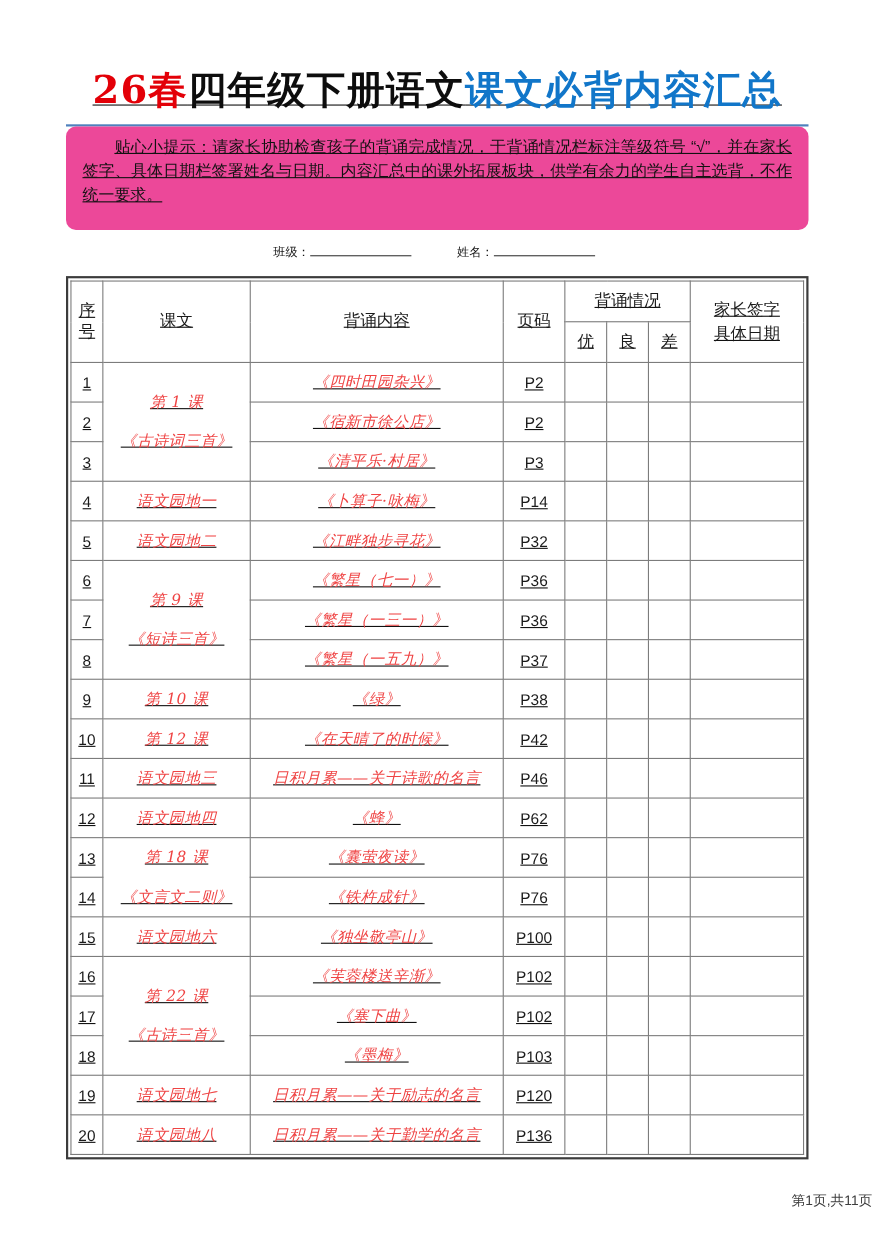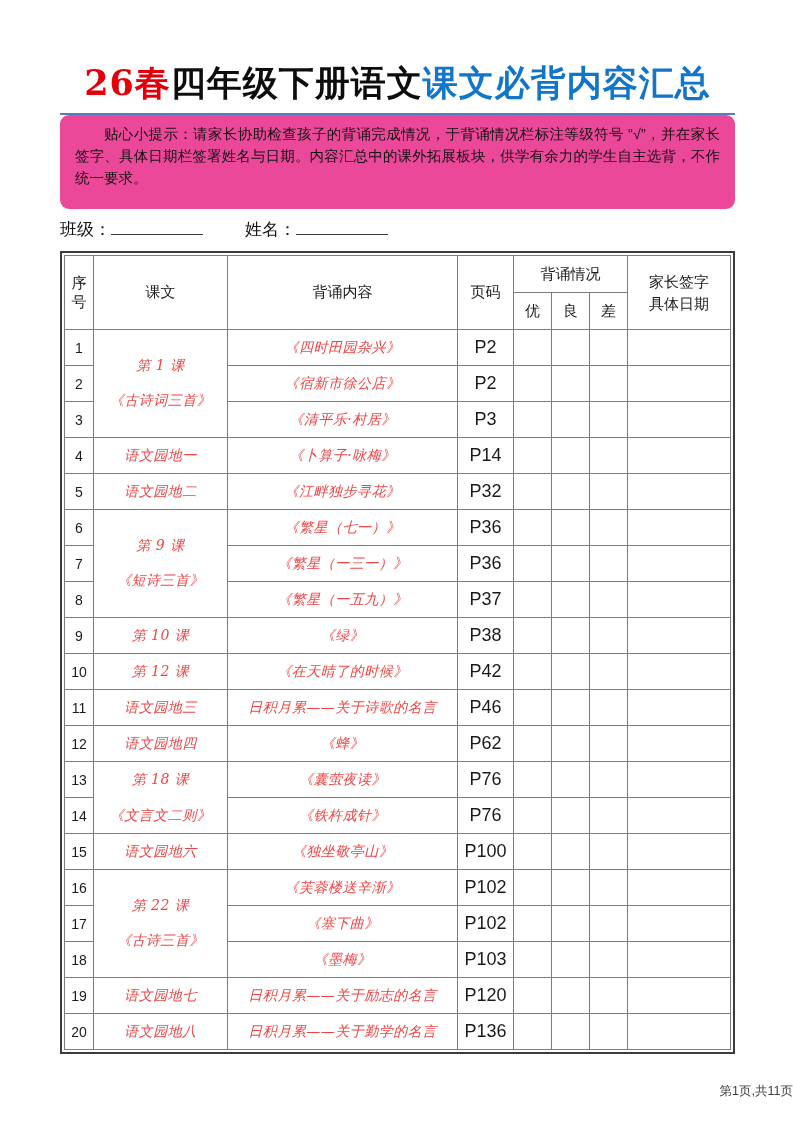--- a/index.html
+++ b/index.html
@@ -11,20 +11,21 @@
     overflow: hidden;
     font-family: "Liberation Sans", sans-serif;
     color: #111111;
   }
   .page {
     position: relative;
     width: 793px;
     height: 1122px;
     box-sizing: border-box;
     padding: 44px 58px 0 60px;
+    text-decoration: underline;
   }
   
   .title-wrap {
     margin-top: 18px;
     text-align: center;
     border-bottom: 2px solid #4f81bd;
     padding-bottom: 9px;
   }
   .title {
     font-family: "DejaVu Serif", serif;
@@ -45,22 +46,22 @@
     padding: 8px 15px 20px 15px;
     font-size: 14.5px;
     line-height: 1.52;
     text-indent: 2em;
     color: #121212;
     text-align: justify;
   }
   
   .fill-row {
     margin-top: 9px;
-    text-align: left;
-    font-size: 17px;
+    text-align: center;
+    font-size: 11px;
     color: #131313;
     padding-right: 2px;
     height: 22px;
   }
   .fill-label { display: inline-block; }
   .blank-line {
     display: inline-block;
     width: 92px;
     height: 14px;
     border-bottom: 1.5px solid #3a3a3a;
@@ -96,21 +97,21 @@
   td { height: 35px; }
   .no-cell   { font-size: 14px; color: #1a1a1a; }
   .kai {
     font-family: "DejaVu Serif", serif;
     font-style: italic;
     font-size: 14px;
     color: #ef4444;
     letter-spacing: 0.5px;
   }
   .page-cell {
-    font-size: 18px;
+    font-size: 14px;
     color: #1a1a1a;
     font-family: "Liberation Sans", sans-serif;
   }
   .lesson-cell div + div.gap-lg { margin-top: 17px; }
   .lesson-cell div + div.gap-sm { margin-top: 18px; }
   .sign-head { line-height: 1.45; }
   
   .footer {
     position: absolute;
     left: 0;

